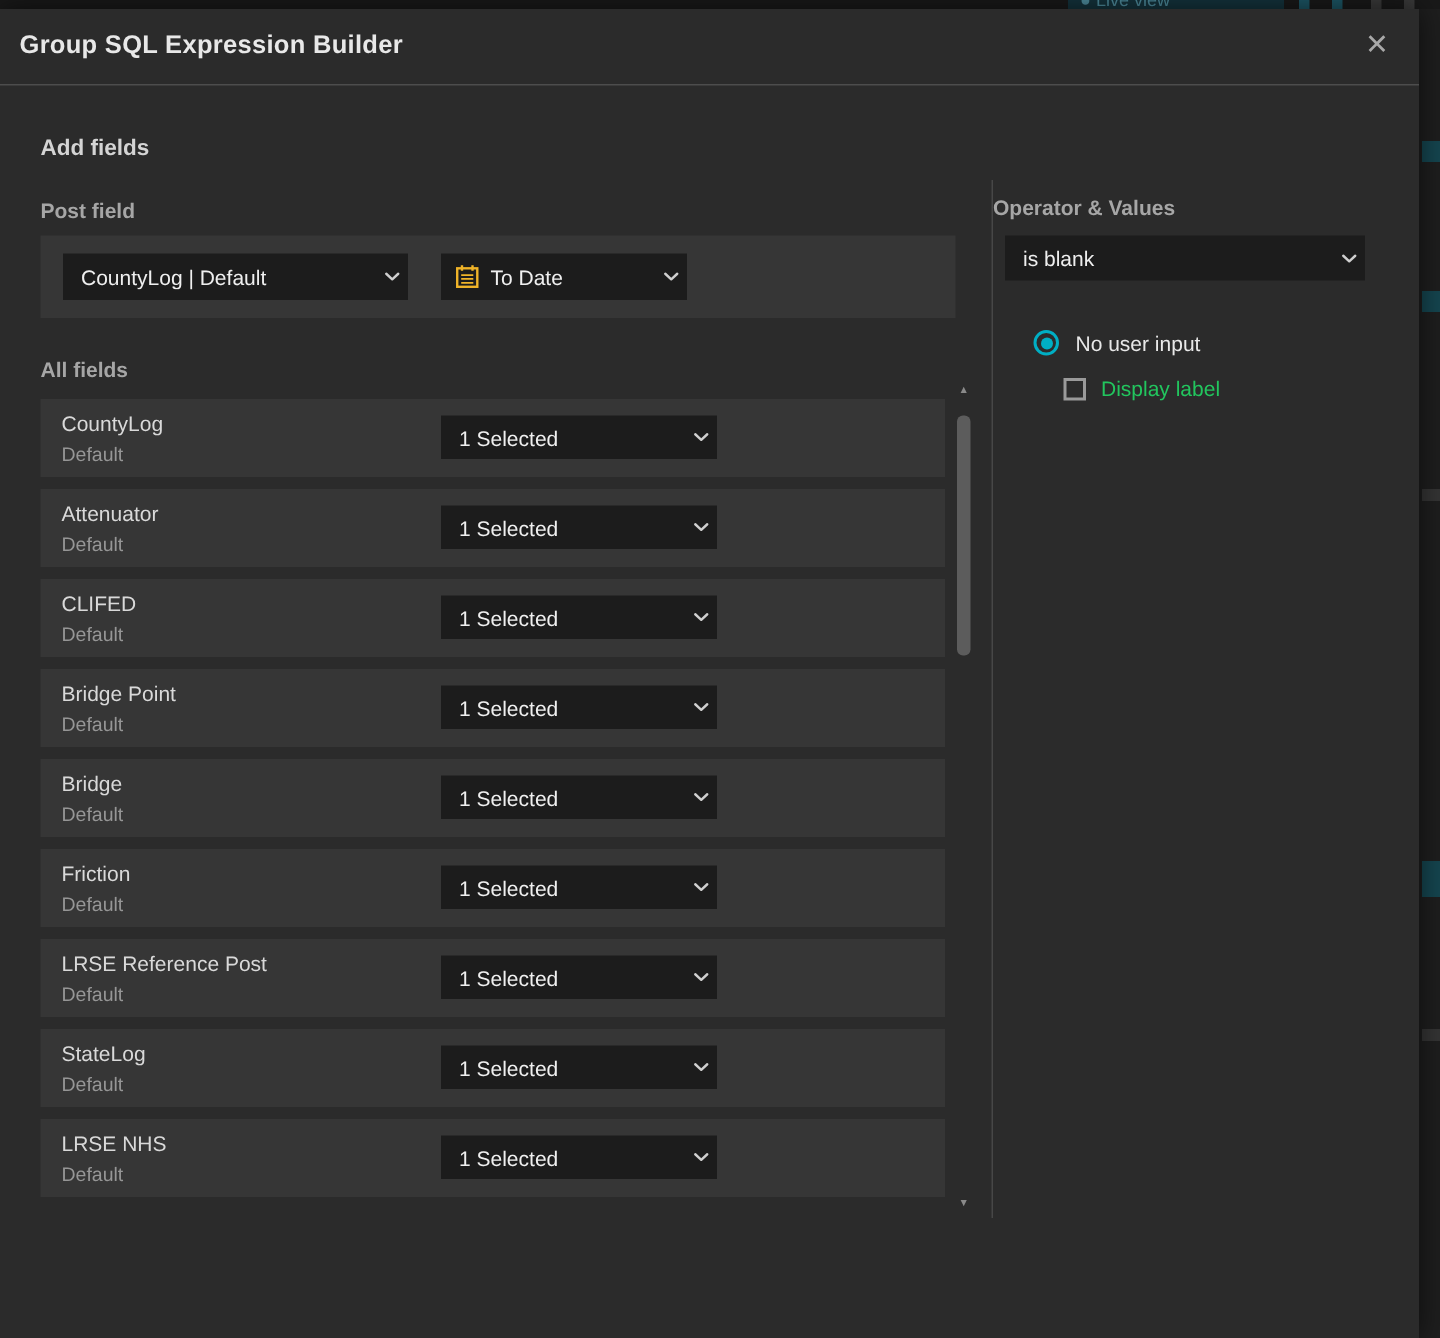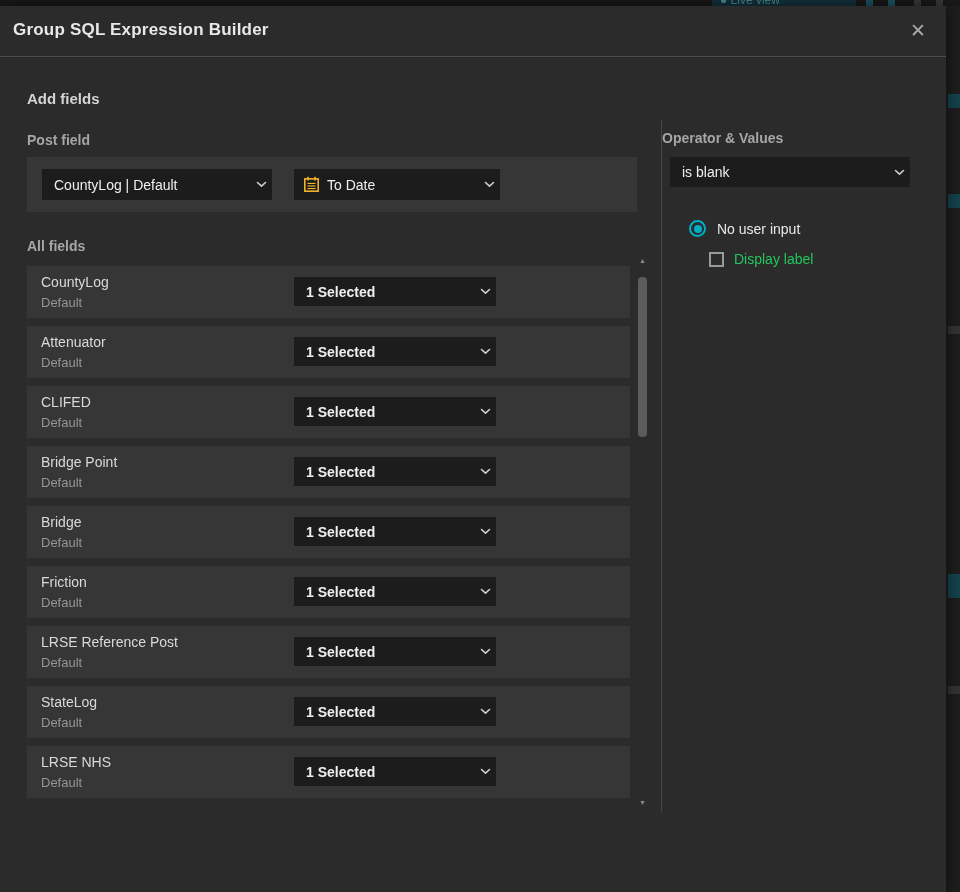--- a/index.html
+++ b/index.html
@@ -43,30 +43,30 @@
 
   
   .main-box { position:absolute; left:27px; top:151px; width:610px; height:55px; background:#363636; }
   .dropdown {
     position:absolute; height:31px; background:#1c1c1c; color:#efefef;
     display:flex; align-items:center; font-size:14px; cursor:pointer;
   }
   .dropdown .dd-text { flex:1; padding-left:12px; white-space:nowrap; overflow:hidden; }
   .dropdown .dd-chevron { width:22px; display:flex; justify-content:center; align-items:center; }
   .dd-main-field { left:15px; top:12px; width:230px;gap:44px; }
-  .dd-main-type { left:267px; top:12px; width:206px; }
+  .dd-main-type { left:267px; top:12px; width:164px; }
   .dd-main-type .dd-text { padding-left:7px; }
   .cal-icon { margin-left:9px; display:flex; align-items:center; }
 
   
   .fields-list { position:absolute; left:27px; top:260px; width:603px; }
   .field-row { position:relative; width:603px; height:52px; background:#363636; margin-bottom:8px; }
   .field-name { position:absolute; left:14px; top:8px; font-size:14px; color:#d9d9d9; }
   .field-sub  { position:absolute; left:14px; top:29px; font-size:13px; color:#969696; }
-  .row-dd { left:267px; top:11px; width:202px; height:29px;font-weight:bold; }
+  .row-dd { left:267px; top:11px; width:184px; height:29px; }
 
   
   .scrollbar { position:absolute; left:636px; top:250px; width:13px; height:552px; }
   .scroll-arrow { position:absolute; left:0; width:13px; height:10px; color:#8a8a8a; font-size:9px;
                   line-height:10px; text-align:center; cursor:pointer; }
   .scroll-up { top:0; }
   .scroll-down { top:542px; }
   .scroll-thumb { position:absolute; left:2px; top:21px; width:9px; height:160px; background:#5c5c5c; border-radius:4px; cursor:grab; }
 
   

